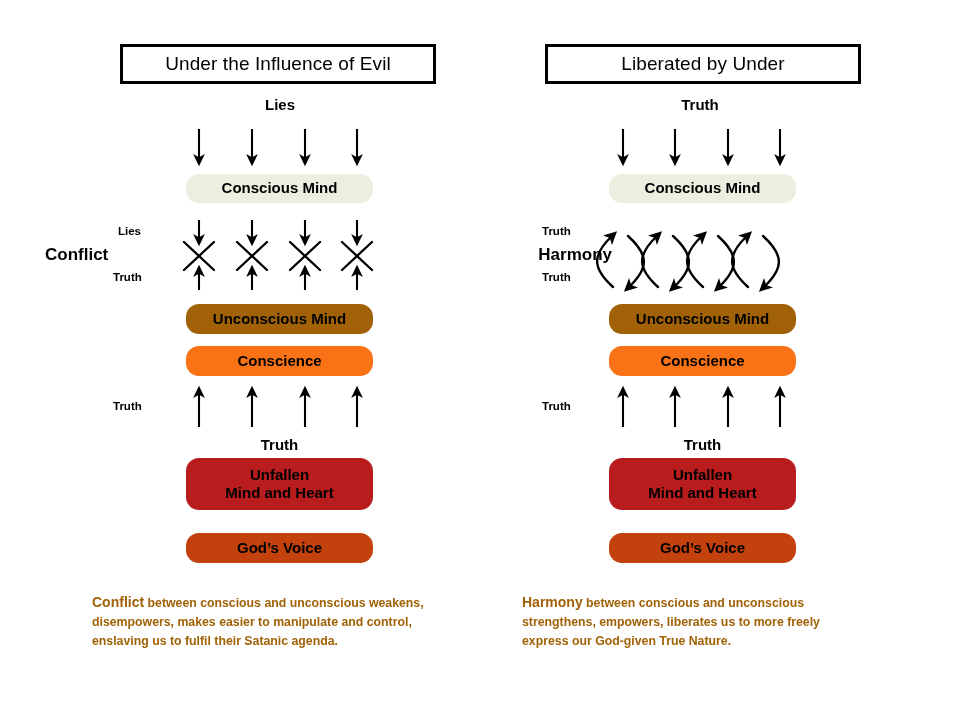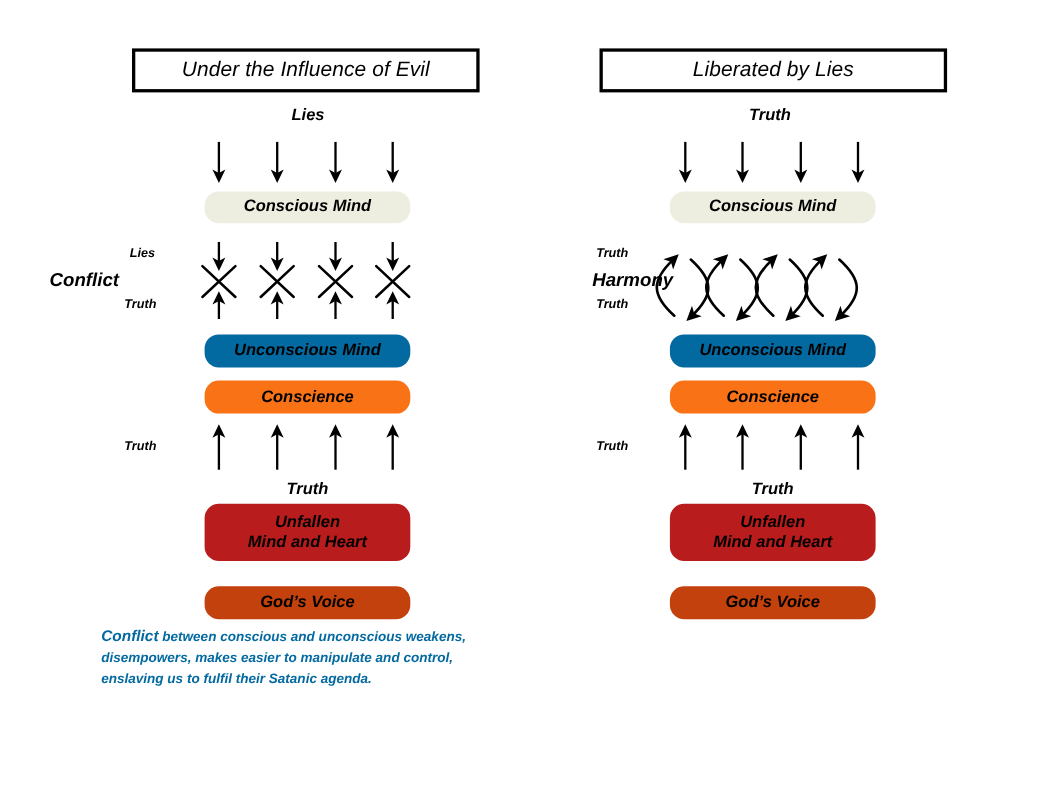--- a/index.html
+++ b/index.html
@@ -22,21 +22,20 @@
     width: 960px;
     height: 720px;
   }
 
   
   .panel {
     position: absolute;
     top: 0;
     width: 480px;
     height: 711px;
-    font-style: italic;
   }
   .panel-left  { left: 0; }
   .panel-right { left: 480px; }
 
   
   .title-box {
     position: absolute;
     top: 44px;
     left: 120px;
     width: 316px;
@@ -84,21 +83,21 @@
   .panel-right .band { left: 129px; }
 
   .band-conscious {
     top: 174px;
     height: 29px;
     background: #EDEEE0;
   }
   .band-unconscious {
     top: 304px;
     height: 30px;
-    background: #0369a1;
+    background: #a16207;
   }
   .band-conscience {
     top: 346px;
     height: 30px;
     background: #f97316;
   }
   .band-unfallen {
     top: 458px;
     height: 52px;
     background: #b91c1c;
@@ -150,27 +149,27 @@
     width: 187px;
     text-align: center;
     font-size: 15px;
     font-weight: bold;
   }
   .panel-right .center-word { left: 129px; }
 
   
   .caption {
     position: absolute;
-    top: 568px;
+    top: 592px;
     left: 92px;
     width: 350px;
     font-size: 12.3px;
     line-height: 1.52;
     font-weight: 600;
-    color: #0369a1;
+    color: #a16207;
   }
   .panel-right .caption { left: 522px; width: 340px; }
   .panel-right .caption { left: 42px; }
   .caption .lead {
     font-size: 14px;
     font-weight: bold;
   }
 </style>
 </head>
 <body>
@@ -244,21 +243,21 @@
     </div>
     <div class="band band-voice">God’s Voice</div>
 
     <div class="caption">
       <span class="lead">Conflict</span><span> between conscious and unconscious weakens, disempowers, makes easier to manipulate and control, enslaving us to fulfil  their Satanic agenda.</span>
     </div>
   </div>
 
   <div class="panel panel-right">
 
-    <div class="title-box">Liberated by Lies</div>
+    <div class="title-box">Liberated by Under</div>
 
     <div class="source-word">Truth</div>
 
     <svg class="sym-layer" viewBox="0 0 480 720" width="480" height="720">
       <defs>
         <marker id="ahR" markerWidth="7" markerHeight="7" refX="3.2" refY="3.3" orient="auto" markerUnits="strokeWidth">
           <path d="M0.4,0.5 L6.2,3.3 L0.4,6.1 L1.9,3.3 Z" fill="#000"></path>
         </marker>
         <marker id="ahR2" markerWidth="6.4" markerHeight="6.4" refX="3" refY="3.1" orient="auto" markerUnits="strokeWidth">
           <path d="M0.4,0.4 L5.9,3.1 L0.4,5.8 L1.8,3.1 Z" fill="#000"></path>
@@ -304,15 +303,18 @@
     <div class="center-word">Truth</div>
 
     <div class="band band-unfallen">
       <span>
         <span>Unfallen</span><br>
         <span>Mind and Heart</span>
       </span>
     </div>
     <div class="band band-voice">God’s Voice</div>
 
+    <div class="caption">
+      <span class="lead">Harmony</span><span> between conscious and unconscious strengthens, empowers, liberates us to more freely express our God-given True Nature.</span>
+    </div>
   </div>
 
 </div>
 
 </body></html>

